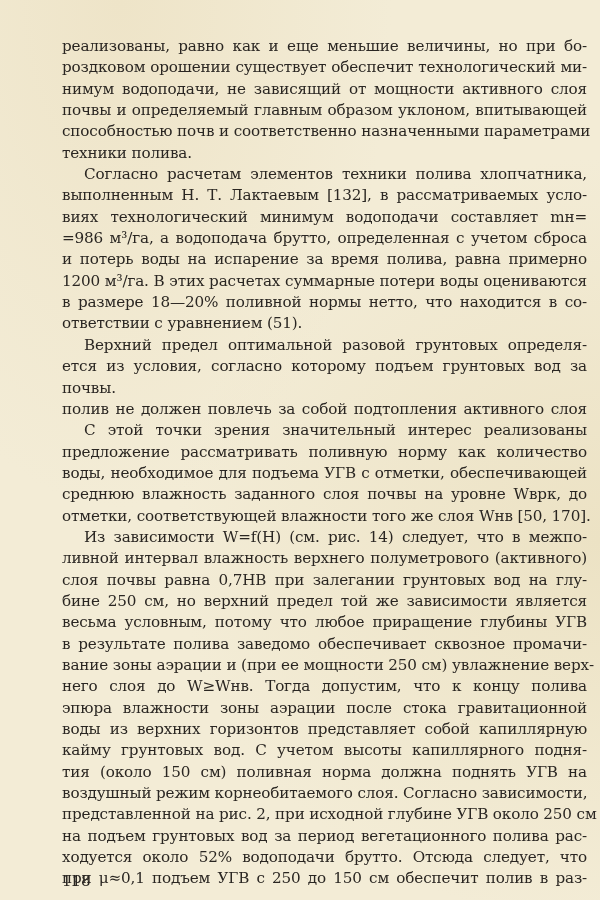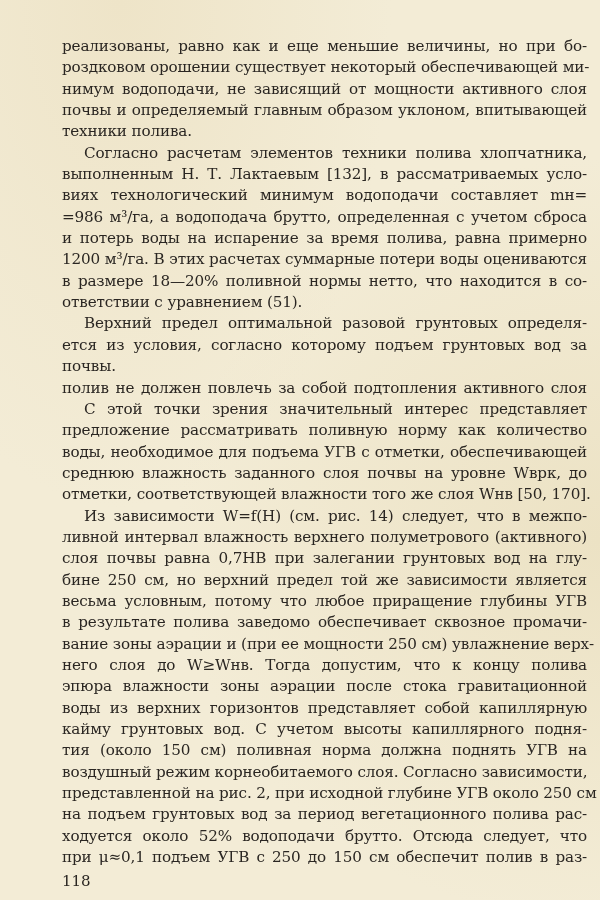--- a/index.html
+++ b/index.html
@@ -29,37 +29,38 @@
     position: absolute; left: 62px; top: 872px;
     font-size: 15px;
   }
 </style>
 </head>
 <body>
 
 <div class="page">
   <div class="text-block" id="text-block">
       <span class="line">реализованы, равно как и еще меньшие величины, но при бо-</span>
-      <span class="line">роздковом орошении существует некоторый обеспечивающей ми-</span>
+      <span class="line">роздковом орошении существует обеспечит технологический ми-</span>
       <span class="line">нимум водоподачи, не зависящий от мощности активного слоя</span>
       <span class="line">почвы и определяемый главным образом уклоном, впитывающей</span>
+      <span class="line">способностью почв и соответственно назначенными параметрами</span>
       <span class="line last">техники полива.</span>
       <span class="line indent">Согласно расчетам элементов техники полива хлопчатника,</span>
       <span class="line">выполненным Н. Т. Лактаевым [132], в рассматриваемых усло-</span>
       <span class="line">виях технологический минимум водоподачи составляет mн=</span>
       <span class="line">=986 м³/га, а водоподача брутто, определенная с учетом сброса</span>
       <span class="line">и потерь воды на испарение за время полива, равна примерно</span>
       <span class="line">1200 м³/га. В этих расчетах суммарные потери воды оцениваются</span>
       <span class="line">в размере 18—20% поливной нормы нетто, что находится в со-</span>
       <span class="line last">ответствии с уравнением (51).</span>
       <span class="line indent">Верхний предел оптимальной разовой грунтовых определя-</span>
       <span class="line">ется из условия, согласно которому подъем грунтовых вод за</span>
       <span class="line last">почвы.</span>
       <span class="line">полив не должен повлечь за собой подтопления активного слоя</span>
-      <span class="line indent">С этой точки зрения значительный интерес представляет</span>
+      <span class="line indent">С этой точки зрения значительный интерес реализованы</span>
       <span class="line">предложение рассматривать поливную норму как количество</span>
       <span class="line">воды, необходимое для подъема УГВ с отметки, обеспечивающей</span>
       <span class="line">среднюю влажность заданного слоя почвы на уровне Wврк, до</span>
       <span class="line last">отметки, соответствующей влажности того же слоя Wнв [50, 170].</span>
       <span class="line indent">Из зависимости W=f(H) (см. рис. 14) следует, что в межпо-</span>
       <span class="line">ливной интервал влажность верхнего полуметрового (активного)</span>
       <span class="line">слоя почвы равна 0,7НВ при залегании грунтовых вод на глу-</span>
       <span class="line">бине 250 см, но верхний предел той же зависимости является</span>
       <span class="line">весьма условным, потому что любое приращение глубины УГВ</span>
       <span class="line">в результате полива заведомо обеспечивает сквозное промачи-</span>

